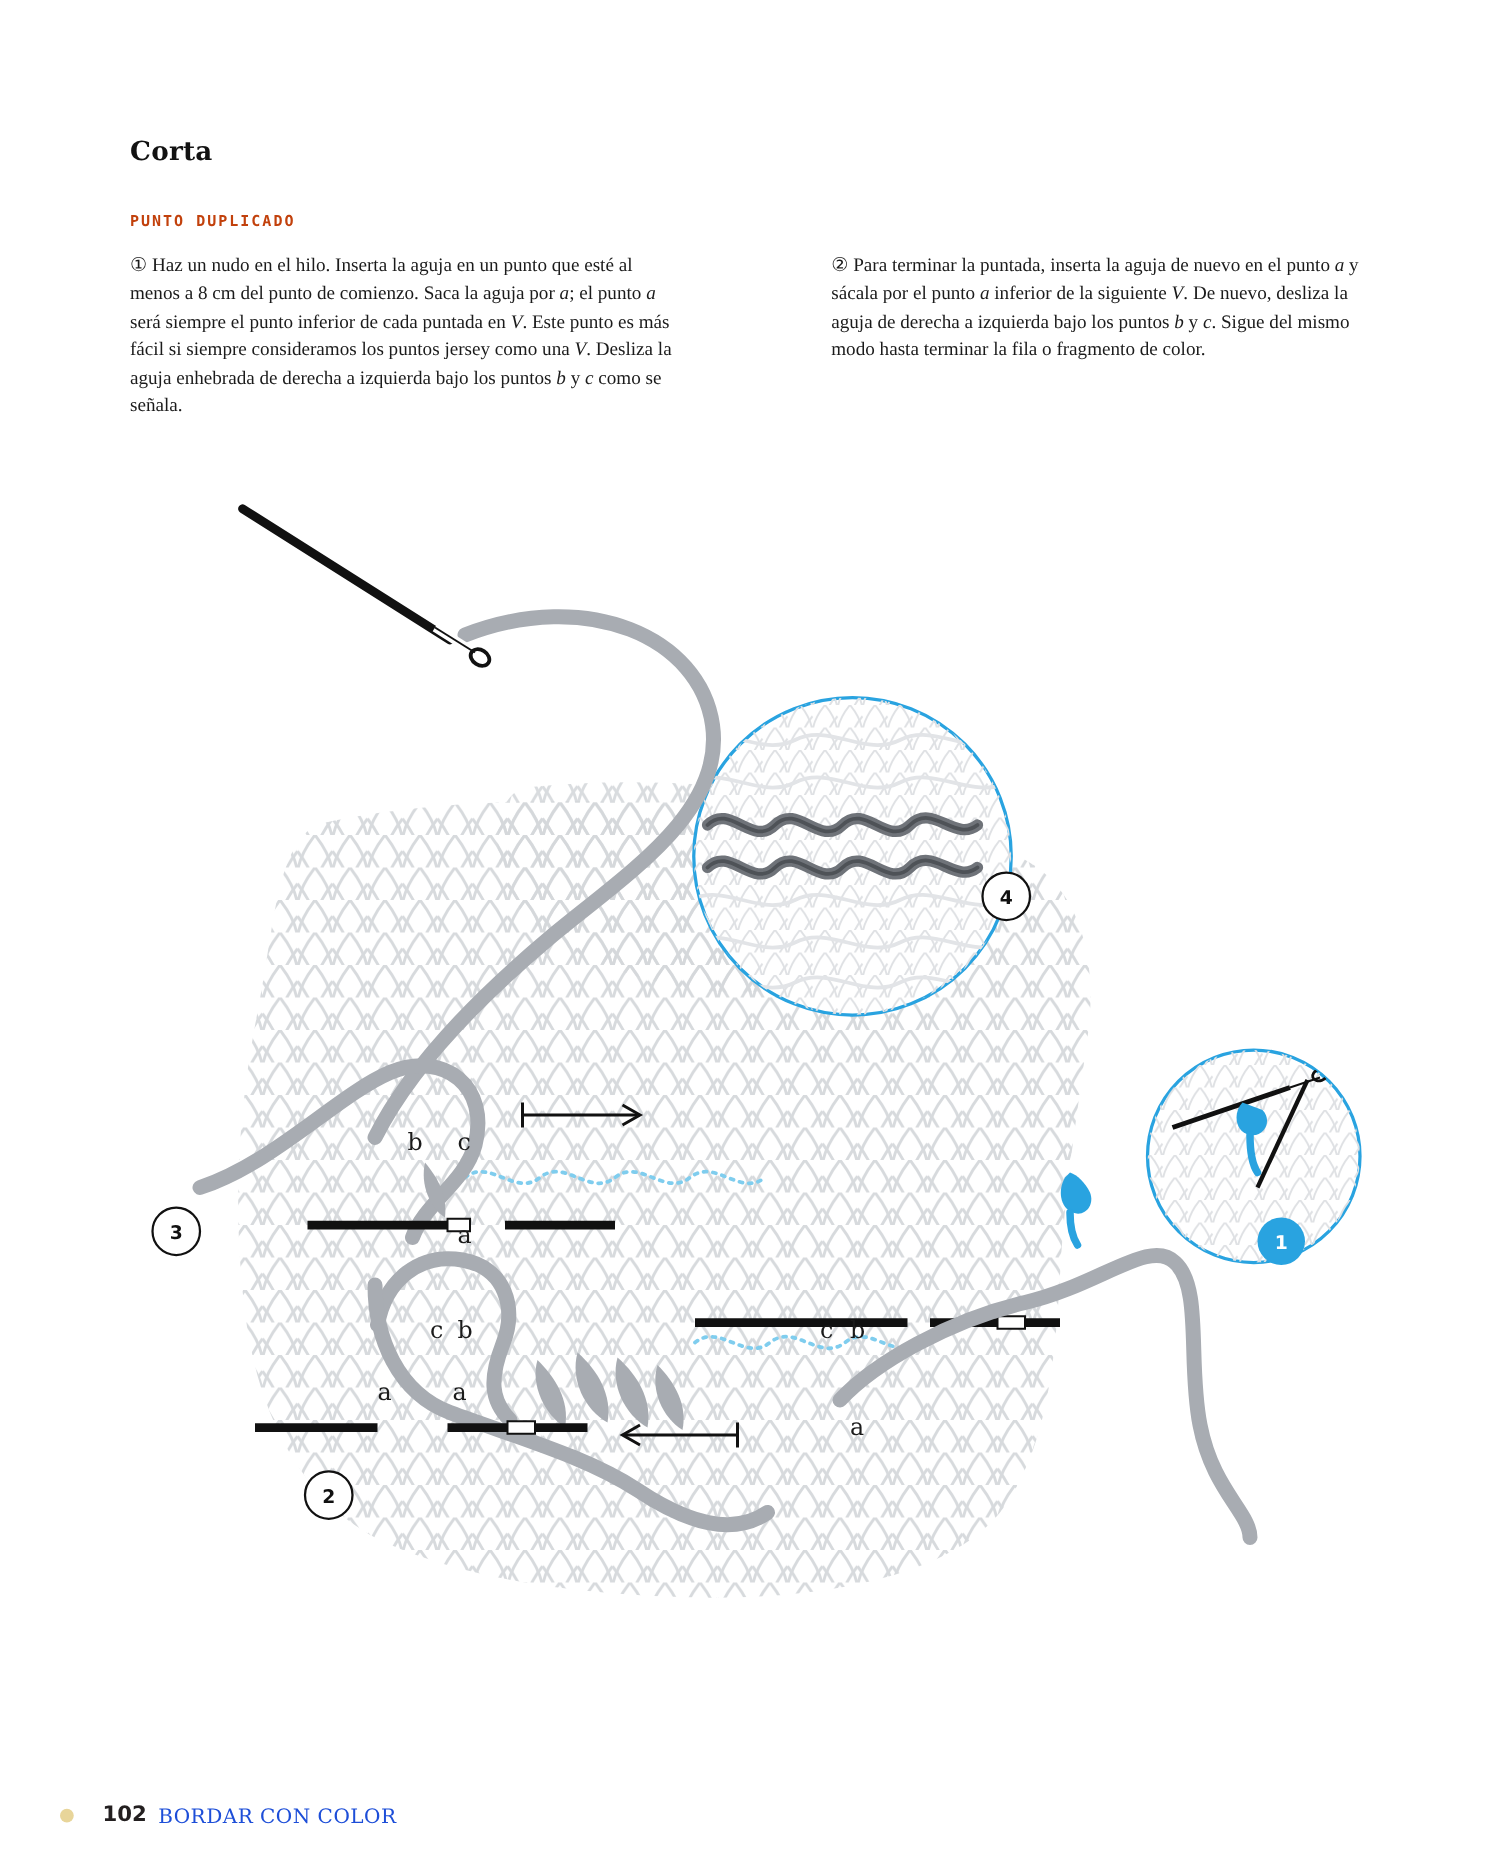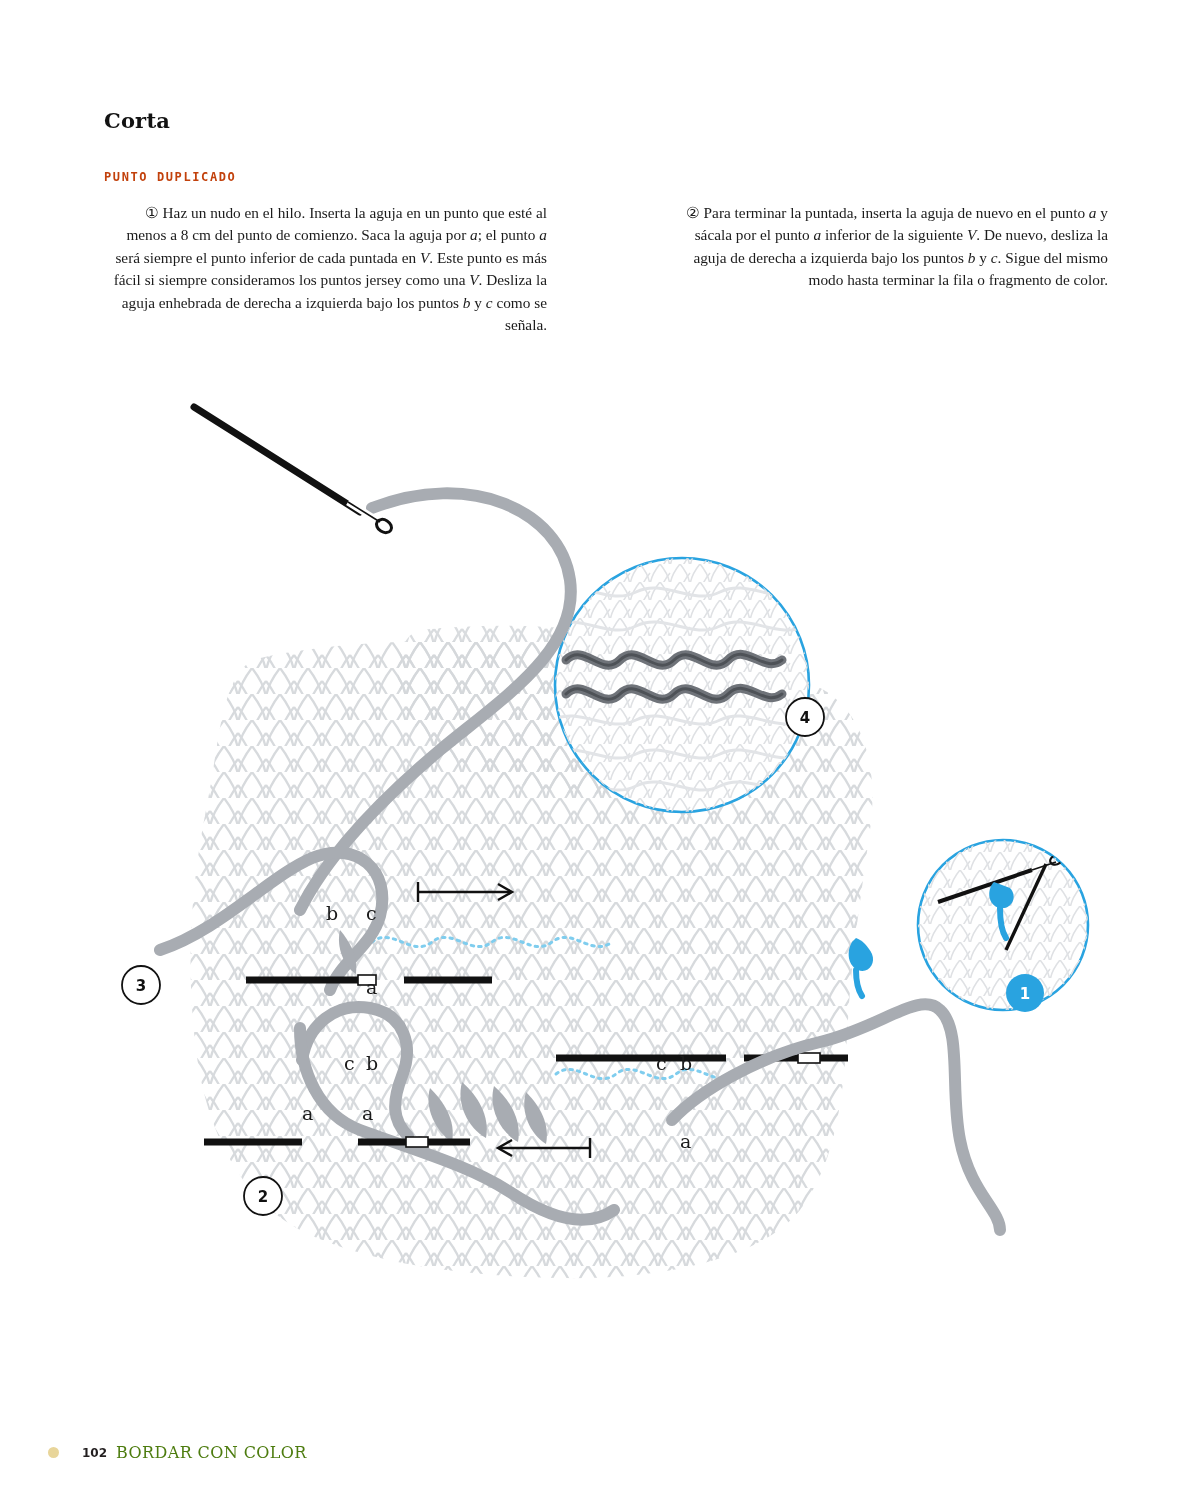--- a/index.html
+++ b/index.html
@@ -21,40 +21,40 @@
     color:#121212;
   }
   .h-sub {
     position:absolute; left:104px; top:170px;
     font-family:"DejaVu Sans Mono", monospace;
     font-weight:bold; font-size:12px; letter-spacing:1.6px;
     color:#c2410c;
   }
 
   
-  .col { position:absolute; width:443px; font-size:15.3px; line-height:1.47;text-align:right; }
+  .col { position:absolute; width:443px; font-size:15.3px; line-height:1.47; }
   .col.left  { left:104px; top:202px; }
   .col.right { left:643px; top:202px;margin-left:22px; }
   .col p { margin:0 0 17px 0; }
   .col p:last-child { margin-bottom:0; }
   .it { font-style:italic; }
 
   
   .footer { position:absolute; left:48px; bottom:38px; display:flex; align-items:center; }
   .footer .dot {
     width:11px; height:11px; border-radius:50%;
     background:#e8d59a; margin-right:23px;
   }
   .footer .pg {
     font-family:"DejaVu Sans", sans-serif;
-    font-weight:bold; font-size:12px; color:#231f20; margin-right:9px;
+    font-weight:bold; font-size:17px; color:#231f20; margin-right:9px;
   }
   .footer .title {
     font-family:"DejaVu Serif", serif;
-    font-size:16px; letter-spacing:0.4px; color:#4d7c0f;
+    font-size:16px; letter-spacing:0.4px; color:#1d4ed8;
   }
 
   
   .art { position:absolute; left:0; top:330px; width:1198px; height:1060px; }
   .art svg { display:block; }
 
   .cblabel {
     font-family:"DejaVu Serif", serif;
     font-size:19px; fill:#1b1b1b;
   }

